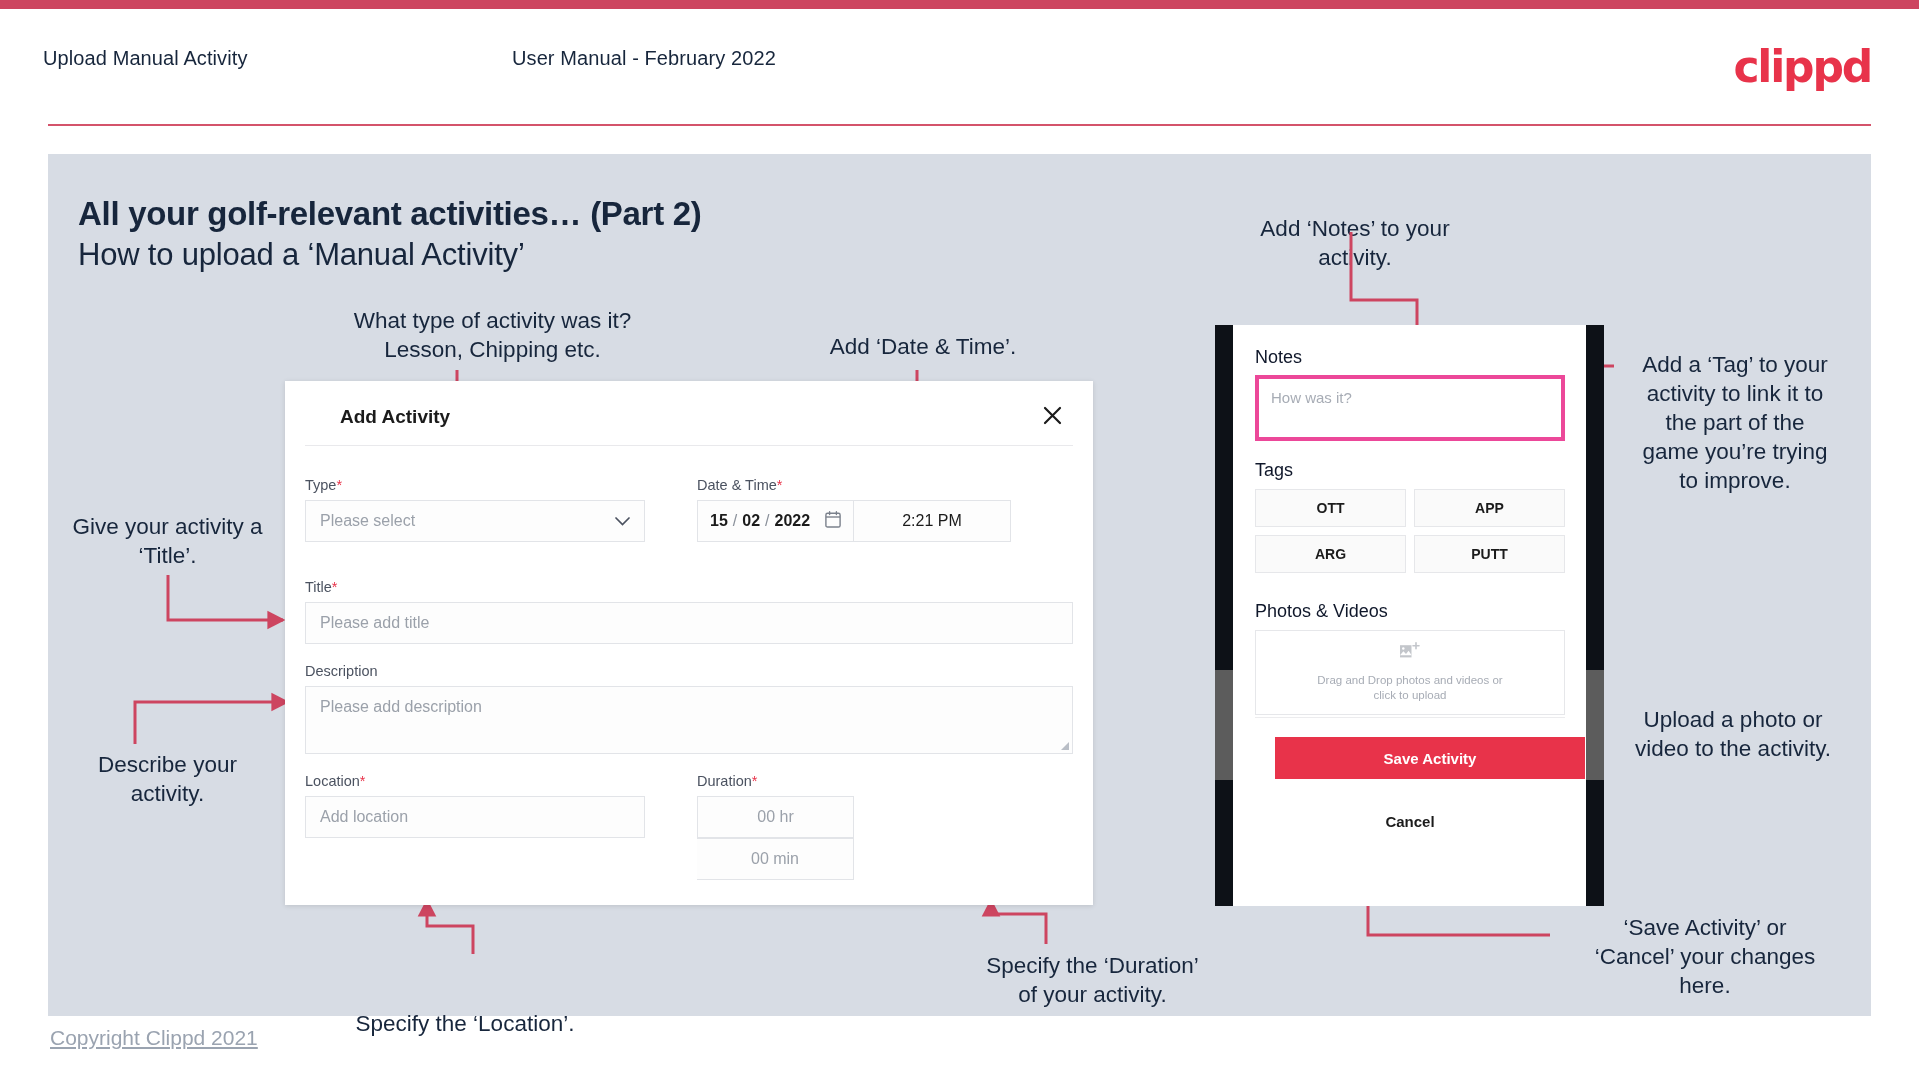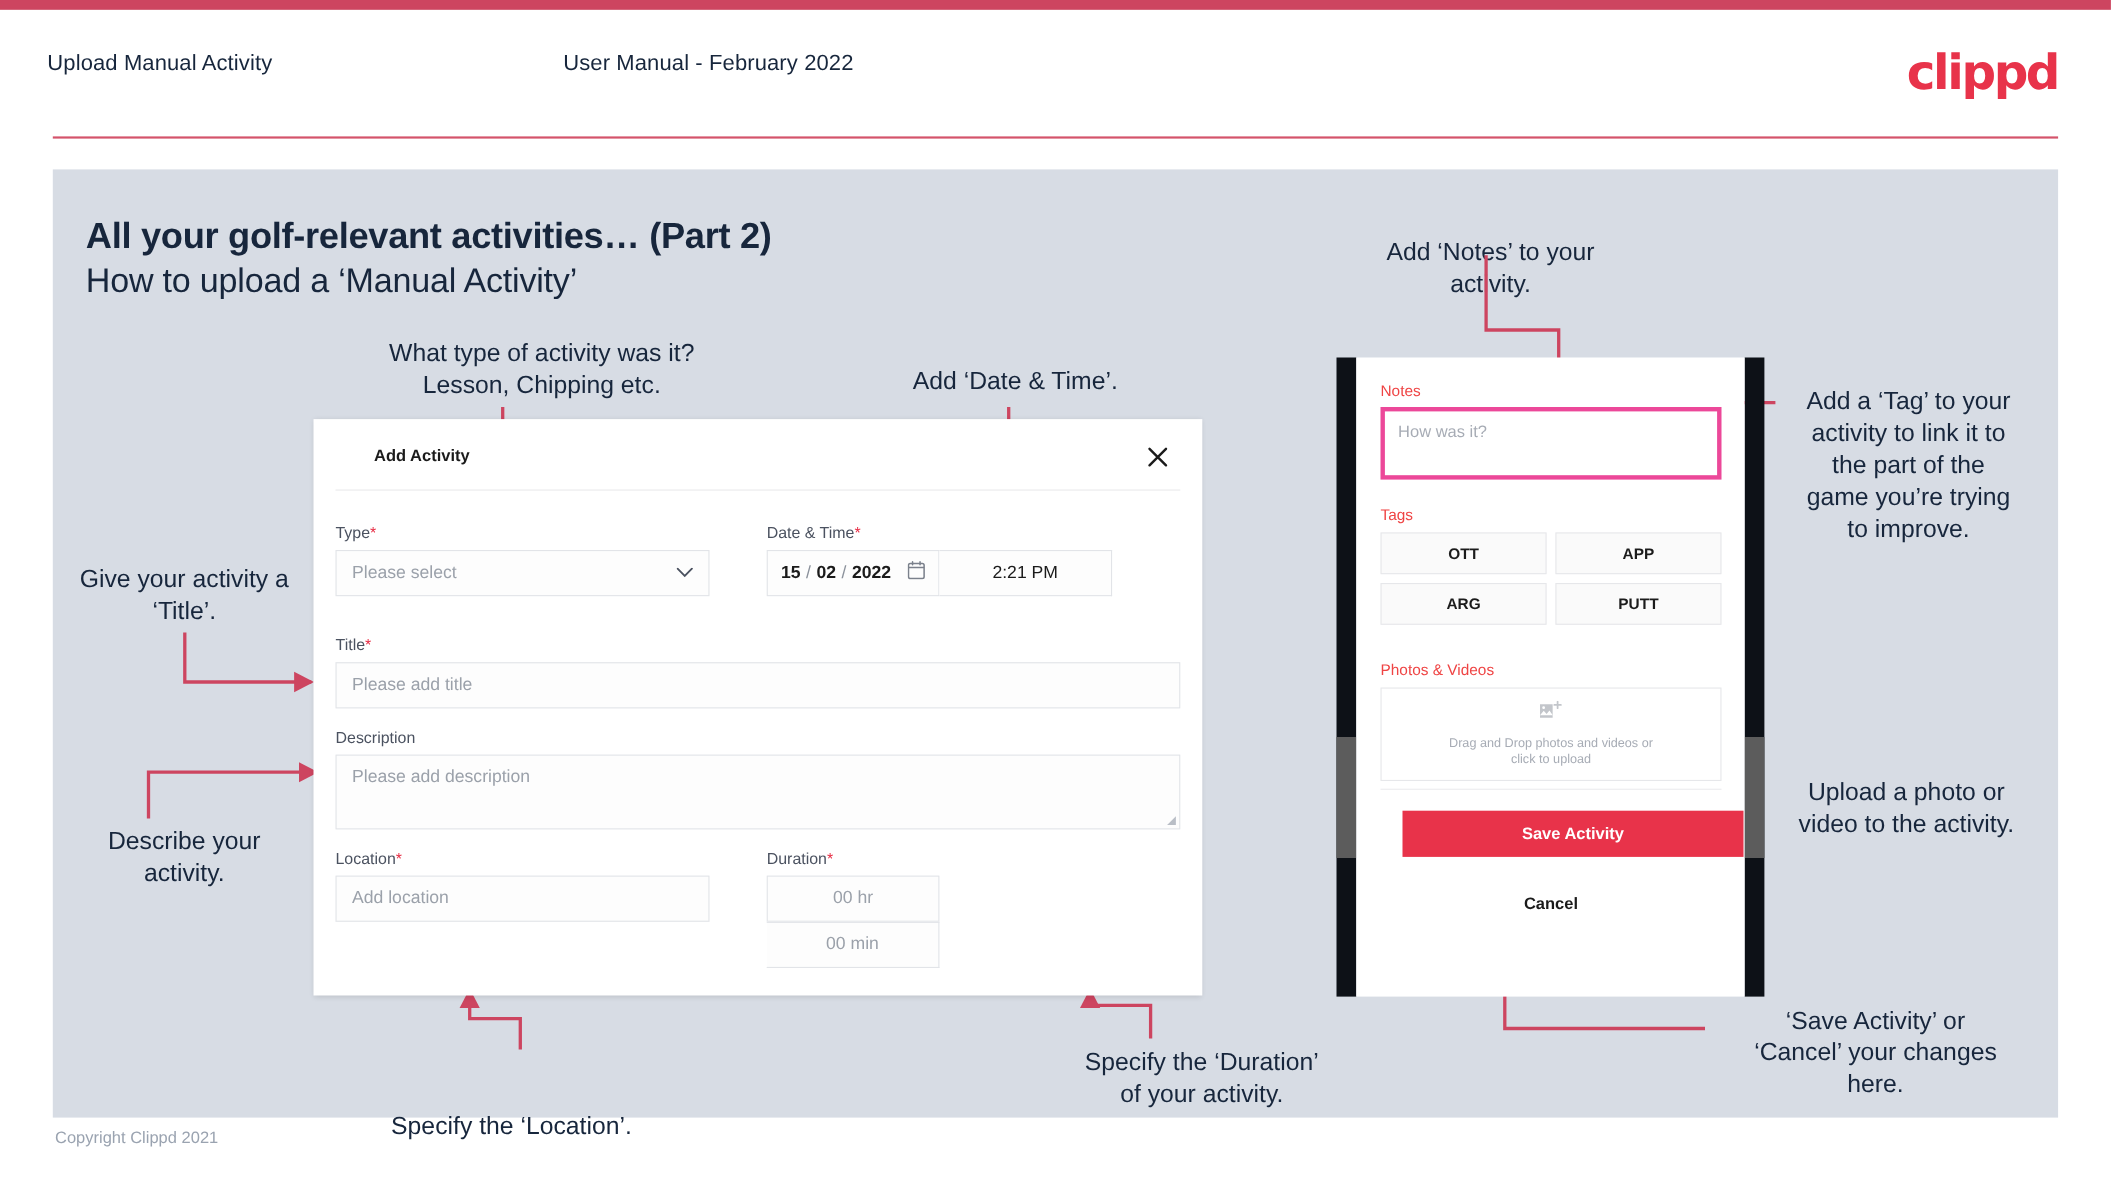--- a/index.html
+++ b/index.html
@@ -45,21 +45,21 @@
   .title1 {
     position: absolute; left: 78px; top: 195px;
     font-size: 33px; font-weight: 700; color: #17263c; letter-spacing: -.3px;
   }
   .title2 {
     position: absolute; left: 78px; top: 237px;
     font-size: 31px; font-weight: 400; color: #17263c; letter-spacing: -.2px;
   }
   .copyright {
     position: absolute; left: 50px; top: 1026px;
-    font-size: 15px; color: #9aa3b0;
+    font-size: 21px; color: #9aa3b0; text-decoration: underline;
   }
 
   
   .anno {
     position: absolute;
     font-size: 22.5px; line-height: 29px;
     color: #17263c; font-weight: 400;
     text-align: center; white-space: pre-line;
   }
 
@@ -68,21 +68,21 @@
 
   
   .dialog {
     position: absolute; left: 285px; top: 381px;
     width: 808px; height: 524px;
     background: #ffffff;
     box-shadow: 0 1px 5px rgba(0,0,0,.12);
   }
   .dlg-title {
     position: absolute; left: 55px; top: 25px;
-    font-size: 15px; font-weight: 700; color: #1b1b1b;
+    font-size: 19px; font-weight: 700; color: #1b1b1b;
   }
   .dlg-close {
     position: absolute; right: 26px; top: 19px;
     width: 30px; height: 30px; cursor: pointer;
     display: flex; align-items: center; justify-content: center;
   }
   .dlg-sep {
     position: absolute; left: 20px; top: 64px; width: 768px; height: 1px;
     background: #e9e9ec;
   }
@@ -132,21 +132,21 @@
     position: absolute; left: 1215px; top: 325px;
     width: 389px; height: 581px;
   }
   .bezel-l { position:absolute; left:0; top:0; width:18px; height:581px; background:#0d1117; }
   .bezel-r { position:absolute; right:0; top:0; width:18px; height:581px; background:#0d1117; }
   .bezel-l .gr, .bezel-r .gr { position:absolute; left:0; width:18px; background:#5c5c5c; }
   .screen {
     position:absolute; left:18px; top:0; width:353px; height:581px;
     background:#ffffff;
   }
-  .m-label { font-size:14px; color:#ef4444; }
+  .m-label { font-size:18px; color:#0f172a; }
   .m-note {
     border:4px solid #ec4899; height:66px; background:#fff;
     padding:10px 12px; font-size:15px; color:#a7acb5;
   }
   .m-tag {
     border:1px solid #e6e7ea; background:#fafafa; height:38px;
     display:flex; align-items:center; justify-content:center;
     font-size:14px; font-weight:700; color:#1b1b1b;
   }
   .m-drop {

